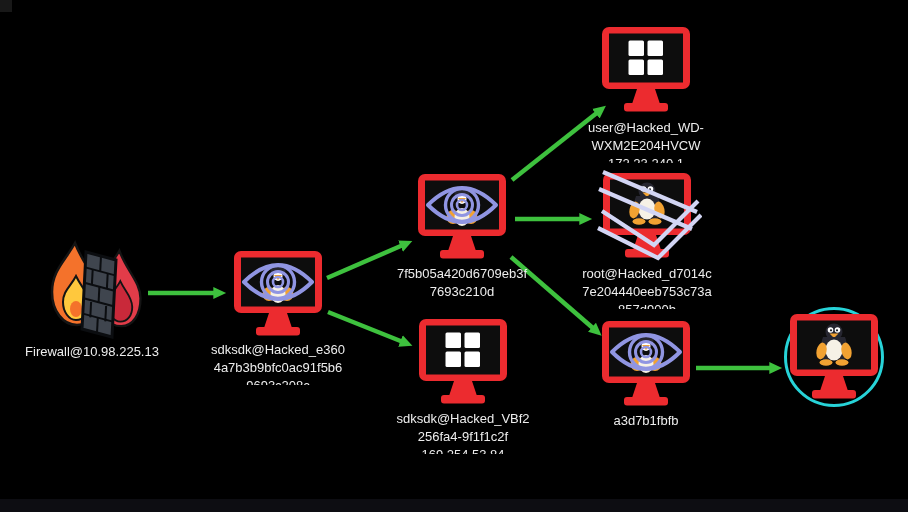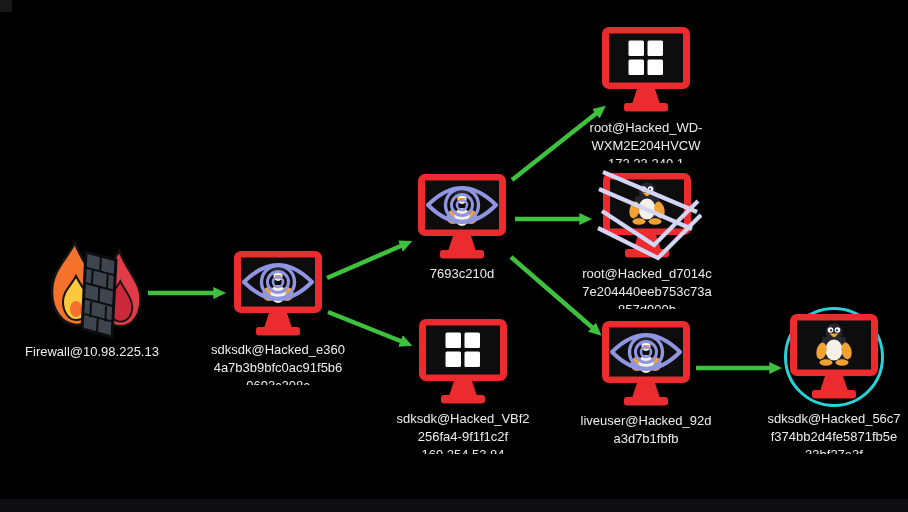--- a/index.html
+++ b/index.html
@@ -137,31 +137,32 @@
       <span>9693c208c</span>
     </div>
   </div>
 
   <div class="node" style="left:417px;top:173px">
     <svg class="monitor" width="90" height="90" viewBox="0 0 90 90" xmlns:xlink="http://www.w3.org/1999/xlink">
       <use href="#monitor-shape" xlink:href="#monitor-shape"></use>
       <use href="#icon-eye-tux" xlink:href="#icon-eye-tux"></use>
     </svg>
     <div class="label" style="top:92px">
+      <span>7f5b05a420d6709eb3f</span>
       <span>7693c210d</span>
     </div>
   </div>
 
   <div class="node" style="left:601px;top:26px">
     <svg class="monitor" width="90" height="90" viewBox="0 0 90 90" xmlns:xlink="http://www.w3.org/1999/xlink">
       <use href="#monitor-shape" xlink:href="#monitor-shape"></use>
       <use href="#icon-windows" xlink:href="#icon-windows"></use>
     </svg>
     <div class="label" style="top:93px">
-      <span>root@Hacked_WD-</span>
+      <span>user@Hacked_WD-</span>
       <span>WXM2E204HVCW</span>
       <span>172.23.240.1</span>
     </div>
   </div>
 
   <div class="node" style="left:602px;top:172px">
     <svg class="monitor" width="90" height="90" viewBox="0 0 90 90" xmlns:xlink="http://www.w3.org/1999/xlink">
       <use href="#monitor-shape" xlink:href="#monitor-shape"></use>
       <use href="#icon-tux" xlink:href="#icon-tux"></use>
     </svg>
@@ -191,32 +192,26 @@
       <span>169.254.53.84</span>
     </div>
   </div>
 
   <div class="node" style="left:601px;top:320px">
     <svg class="monitor" width="90" height="90" viewBox="0 0 90 90" xmlns:xlink="http://www.w3.org/1999/xlink">
       <use href="#monitor-shape" xlink:href="#monitor-shape"></use>
       <use href="#icon-eye-tux" xlink:href="#icon-eye-tux"></use>
     </svg>
     <div class="label" style="top:92px">
-      <span>liveuser@Hacked_92d</span>
       <span>a3d7b1fbfb</span>
     </div>
   </div>
 
   <div class="node" style="left:789px;top:313px">
     <div class="ring"></div>
     <svg class="monitor" width="90" height="90" viewBox="0 0 90 90" xmlns:xlink="http://www.w3.org/1999/xlink">
       <use href="#monitor-shape" xlink:href="#monitor-shape"></use>
       <use href="#icon-tux" xlink:href="#icon-tux"></use>
     </svg>
-    <div class="label" style="top:97px">
-      <span>sdksdk@Hacked_56c7</span>
-      <span>f374bb2d4fe5871fb5e</span>
-      <span>33bf27e3f</span>
-    </div>
   </div>
 
   <div class="bottombar"></div>
 </div>
 
 </body></html>

